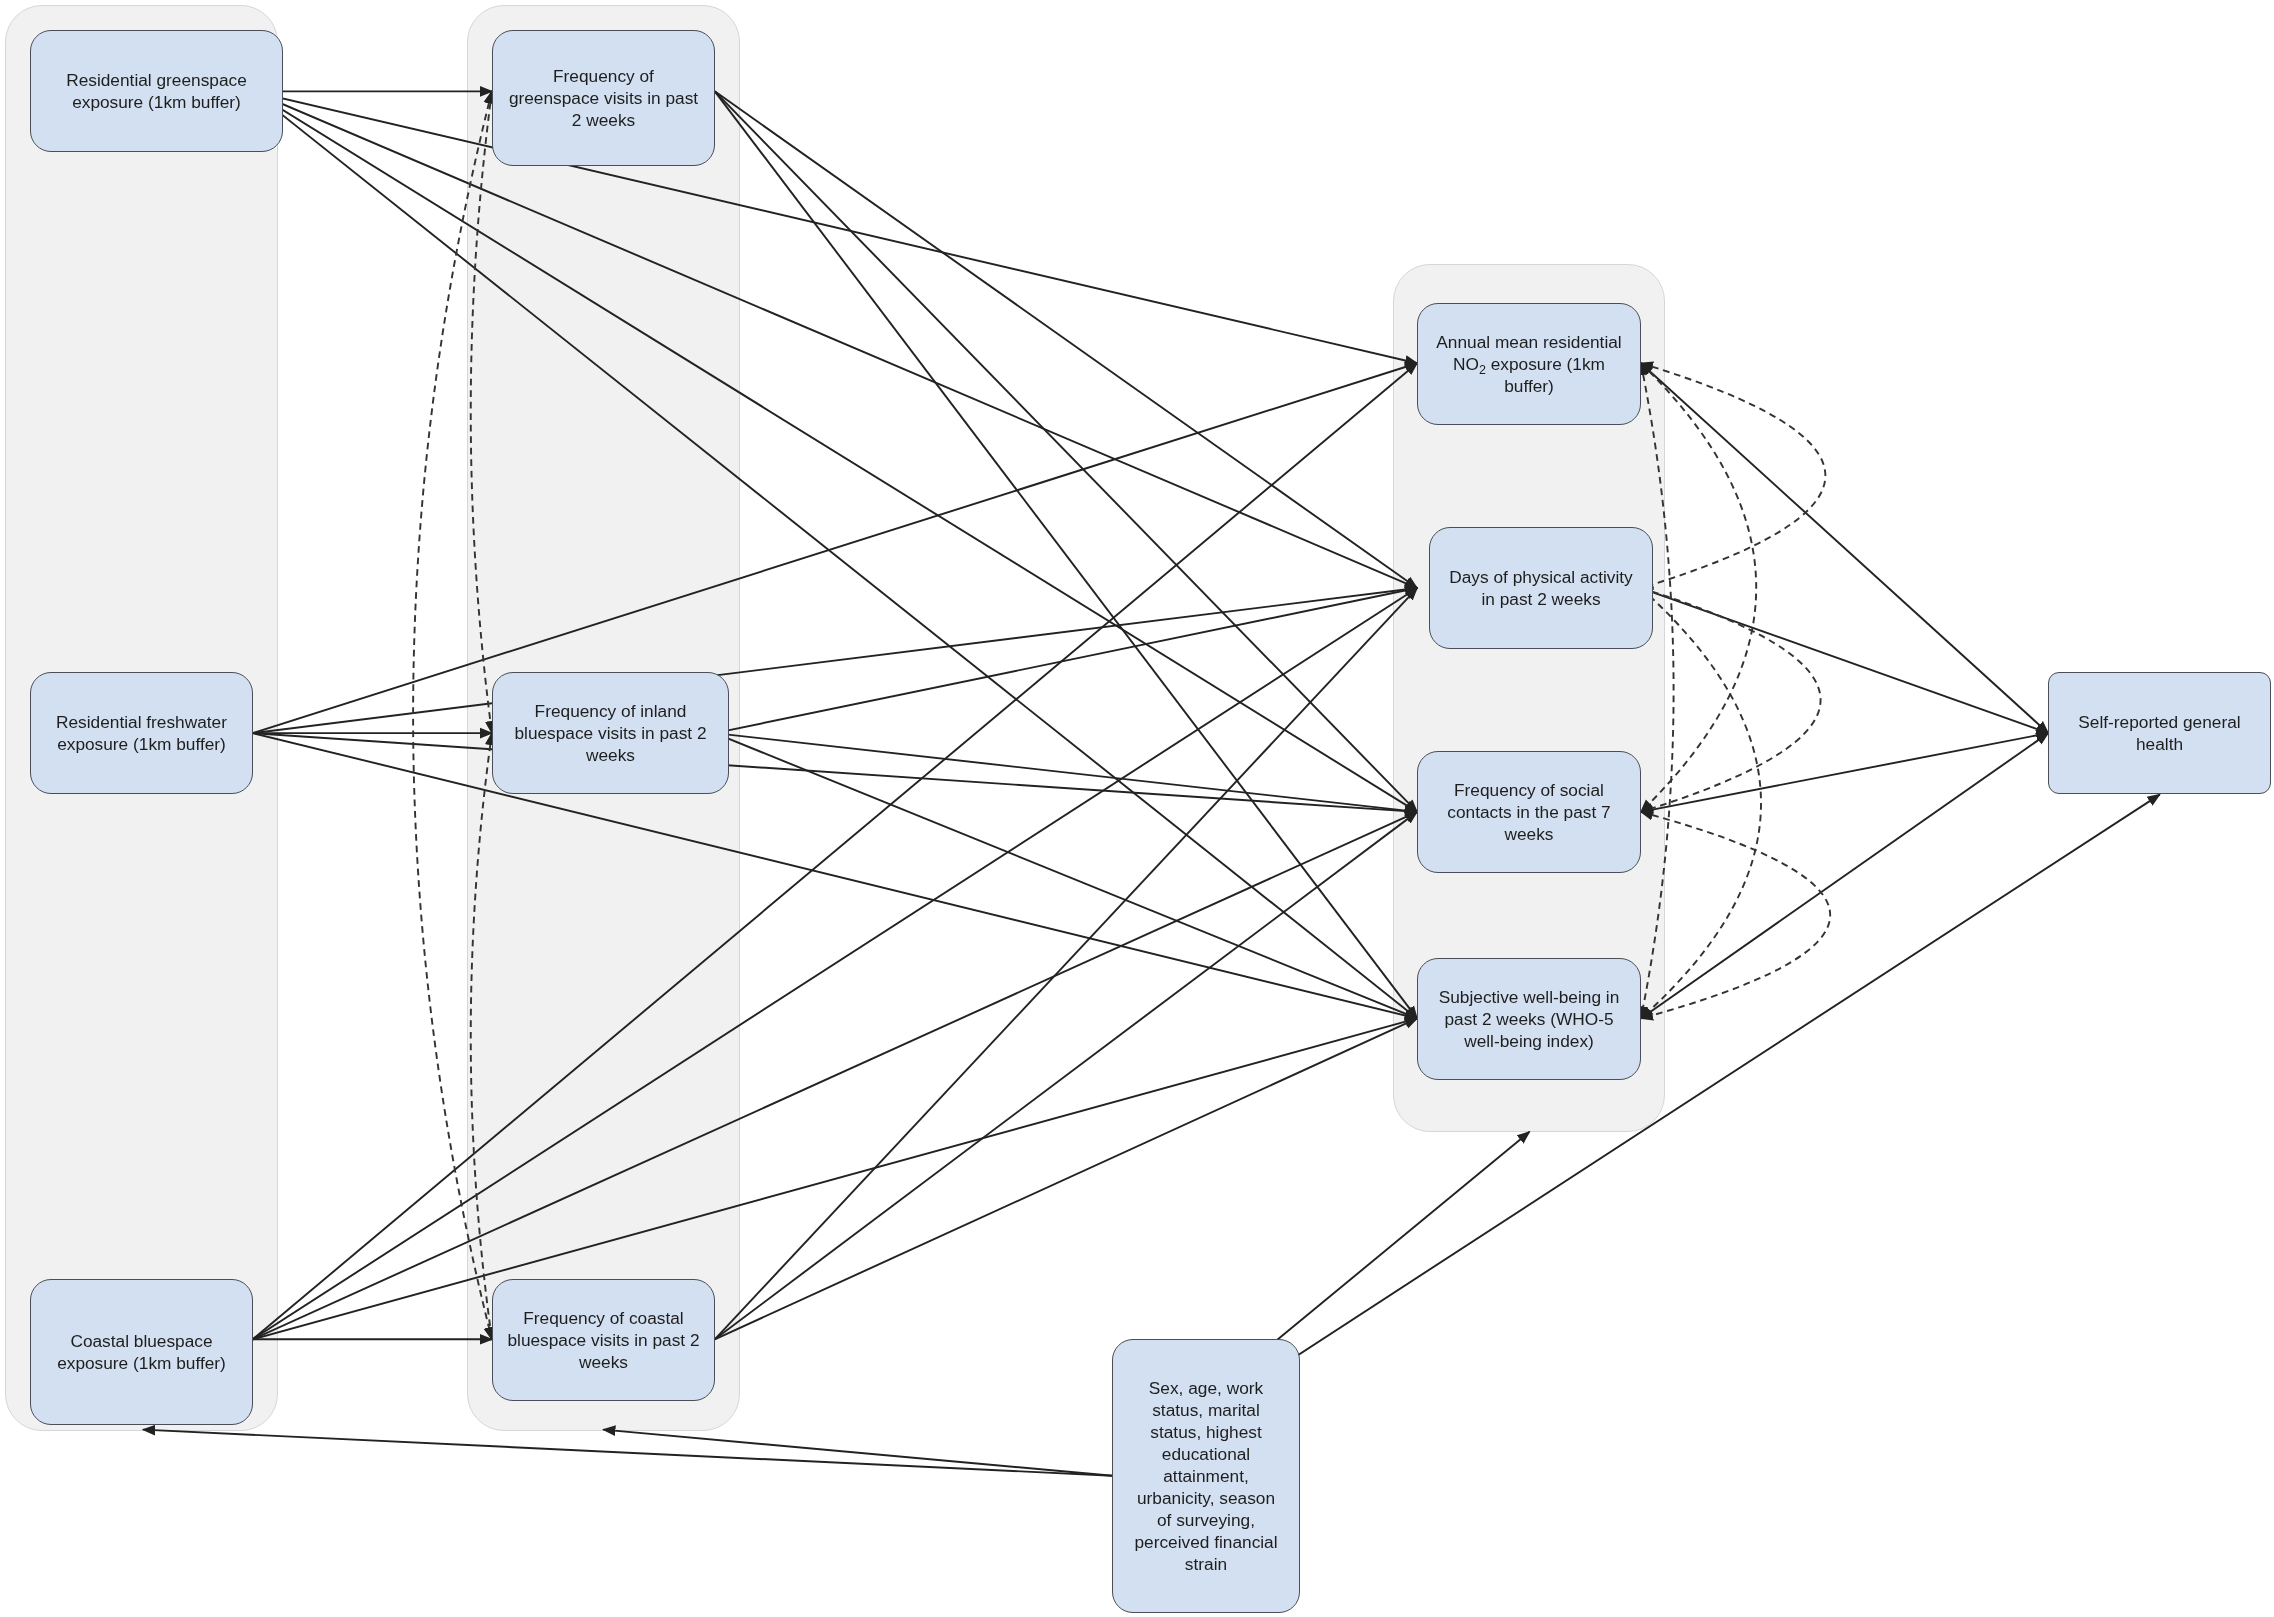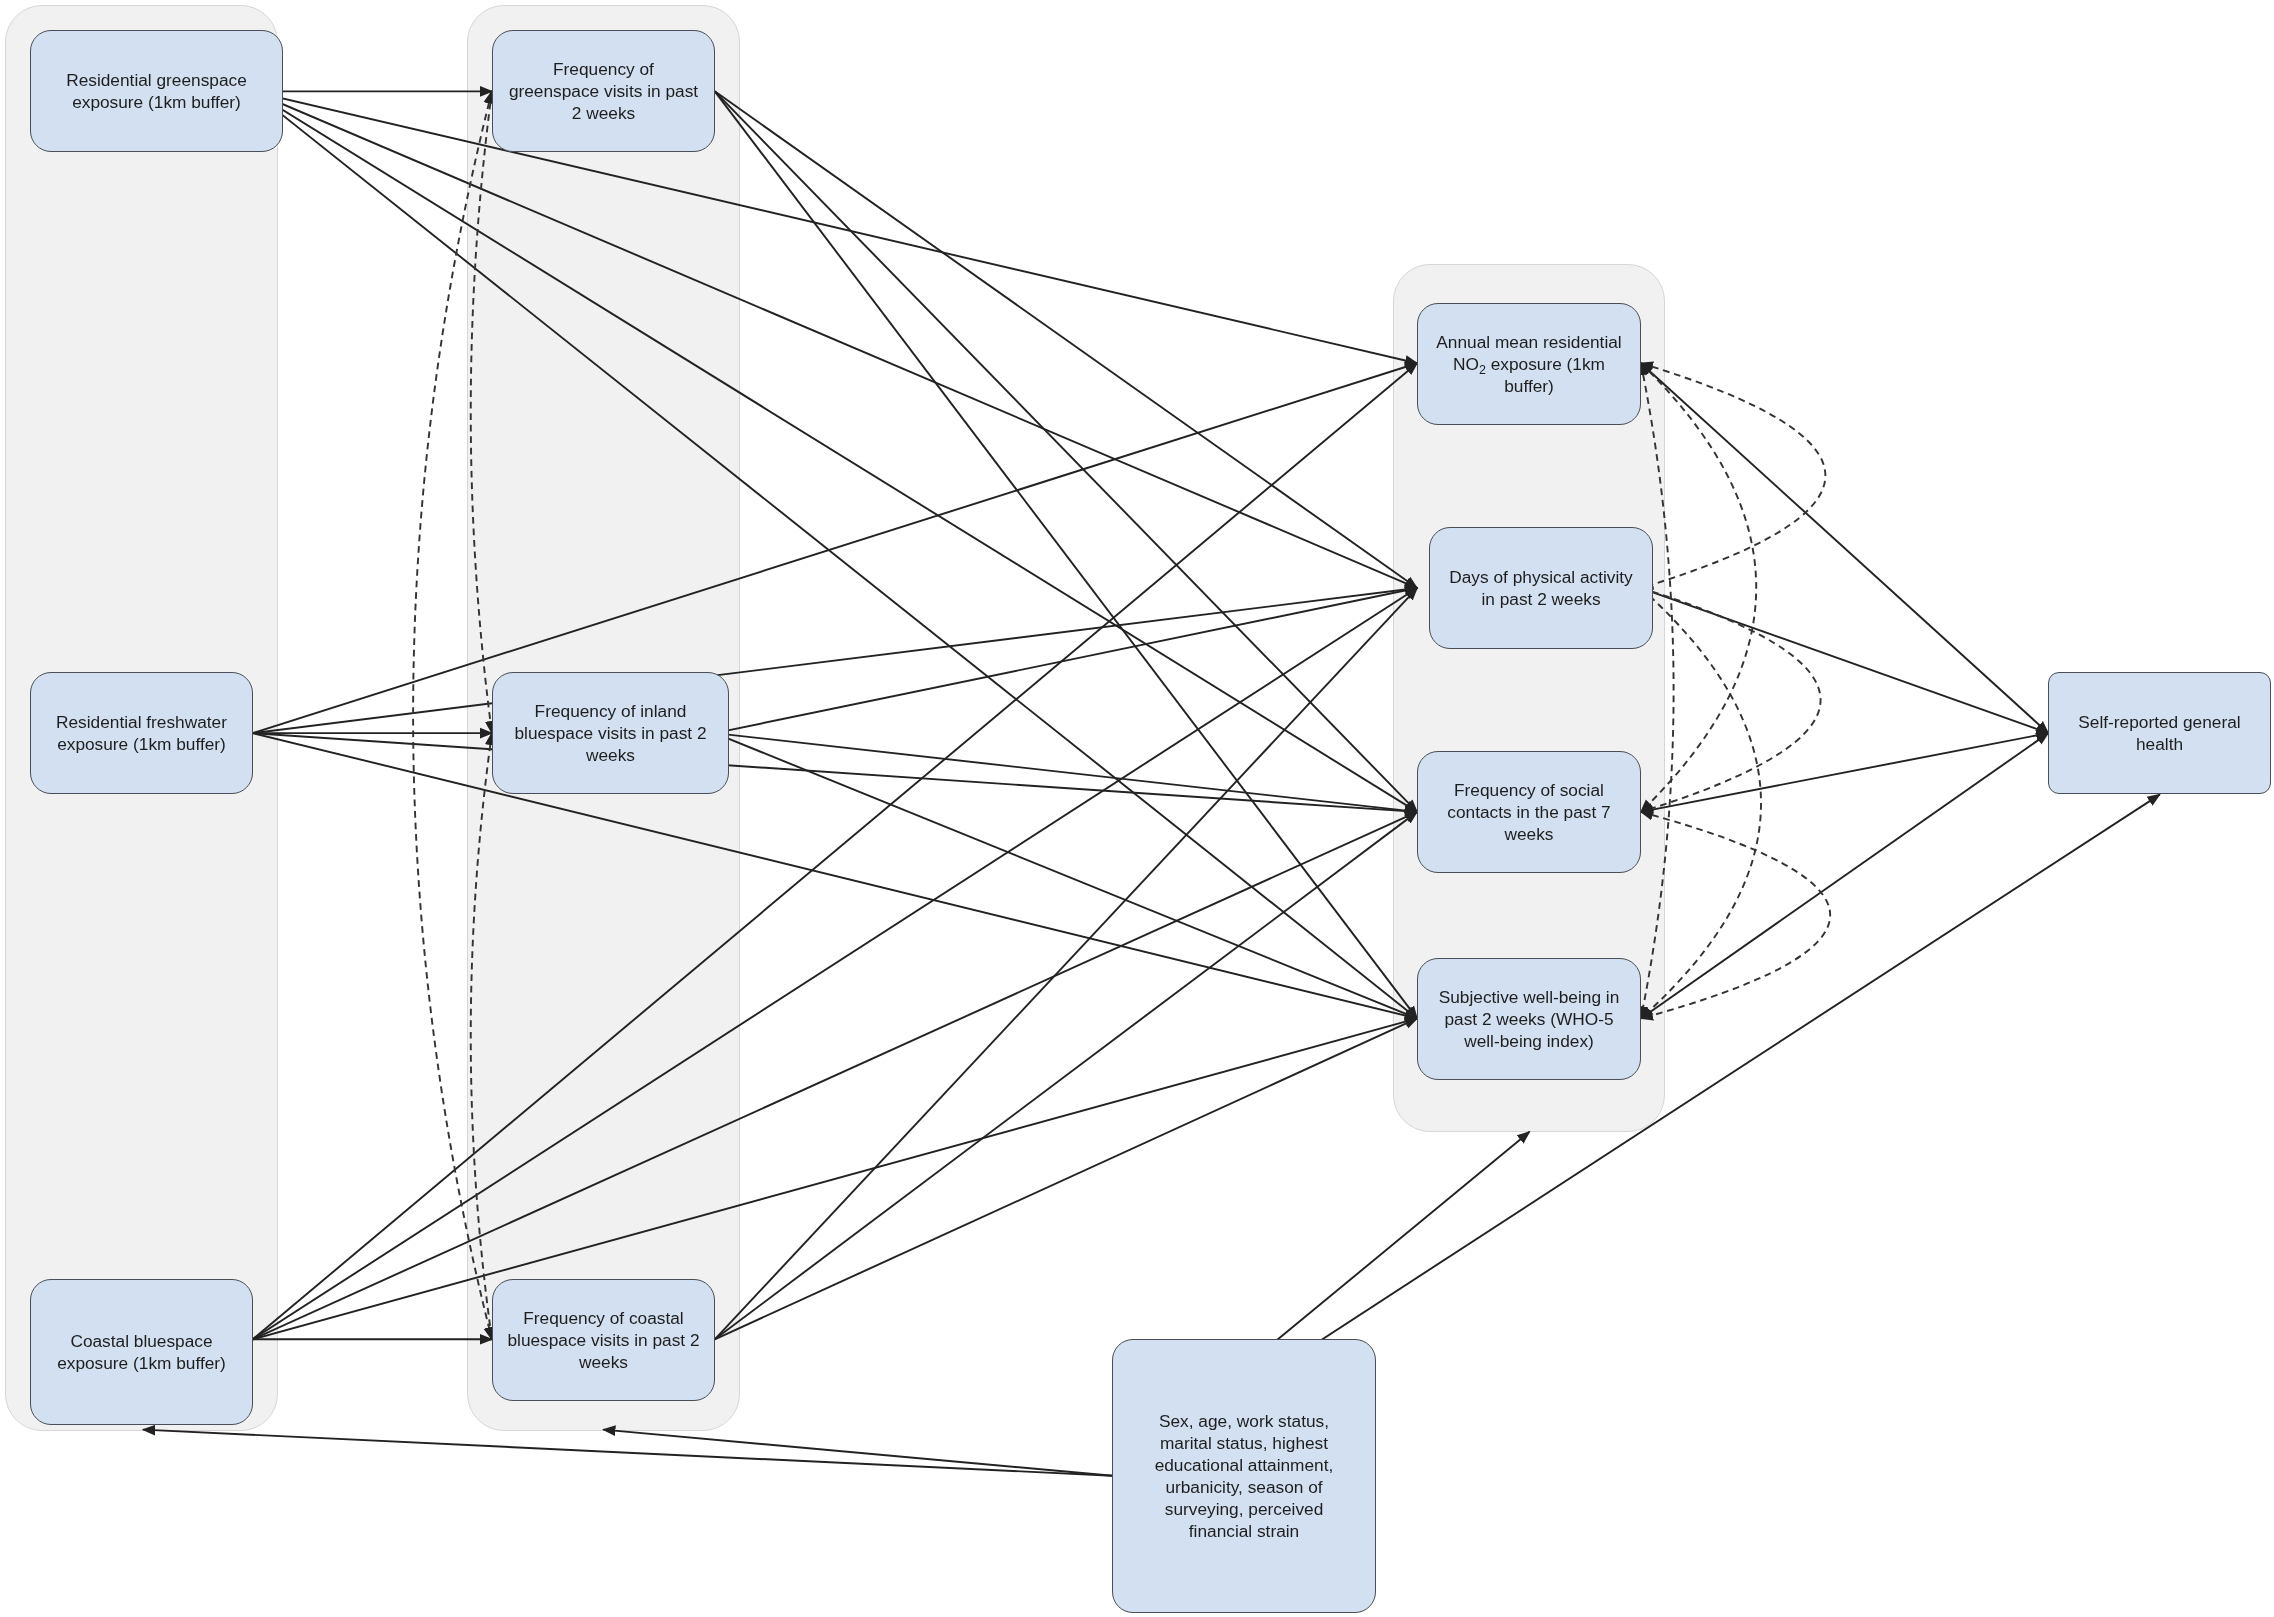--- a/index.html
+++ b/index.html
@@ -75,21 +75,21 @@
 <div class="node" style="left:30px;top:30px;width:253px;height:122px;">
   <span>Residential greenspace exposure (1km buffer)</span>
 </div>
 <div class="node" style="left:30px;top:672px;width:223px;height:122px;">
   <span>Residential freshwater exposure (1km buffer)</span>
 </div>
 <div class="node" style="left:30px;top:1279px;width:223px;height:146px;">
   <span>Coastal bluespace exposure (1km buffer)</span>
 </div>
 
-<div class="node" style="left:492px;top:30px;width:223px;height:122px;">
+<div class="node" style="left:492px;top:30px;width:223px;height:136px;">
   <span>Frequency of greenspace visits in past 2 weeks</span>
 </div>
 <div class="node" style="left:492px;top:672px;width:237px;height:122px;">
   <span>Frequency of inland bluespace visits  in past 2 weeks</span>
 </div>
 <div class="node" style="left:492px;top:1279px;width:223px;height:122px;">
   <span>Frequency of coastal bluespace visits  in past 2 weeks</span>
 </div>
 
 <div class="node" style="left:1417px;top:303px;width:224px;height:122px;">
@@ -102,16 +102,16 @@
   <span>Frequency of social contacts in the past 7 weeks</span>
 </div>
 <div class="node" style="left:1417px;top:958px;width:224px;height:122px;">
   <span>Subjective well-being in past 2 weeks (WHO-5 well-being index)</span>
 </div>
 
 <div class="node" style="left:2048px;top:672px;width:223px;height:122px;border-radius:11px;">
   <span>Self-reported general health</span>
 </div>
 
-<div class="node" style="left:1112px;top:1339px;width:264px;height:274px;padding:15px 21px;">
+<div class="node" style="left:1112px;top:1339px;width:188px;height:274px;padding:15px 21px;">
   <span>Sex, age, work status, marital status, highest educational attainment, urbanicity, season of surveying, perceived financial strain</span>
 </div>
 
 
 </body></html>

